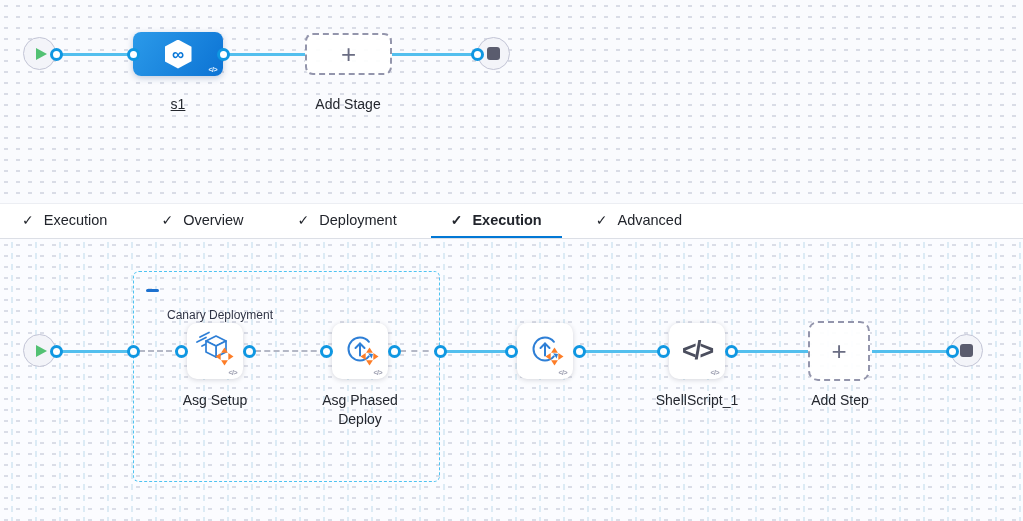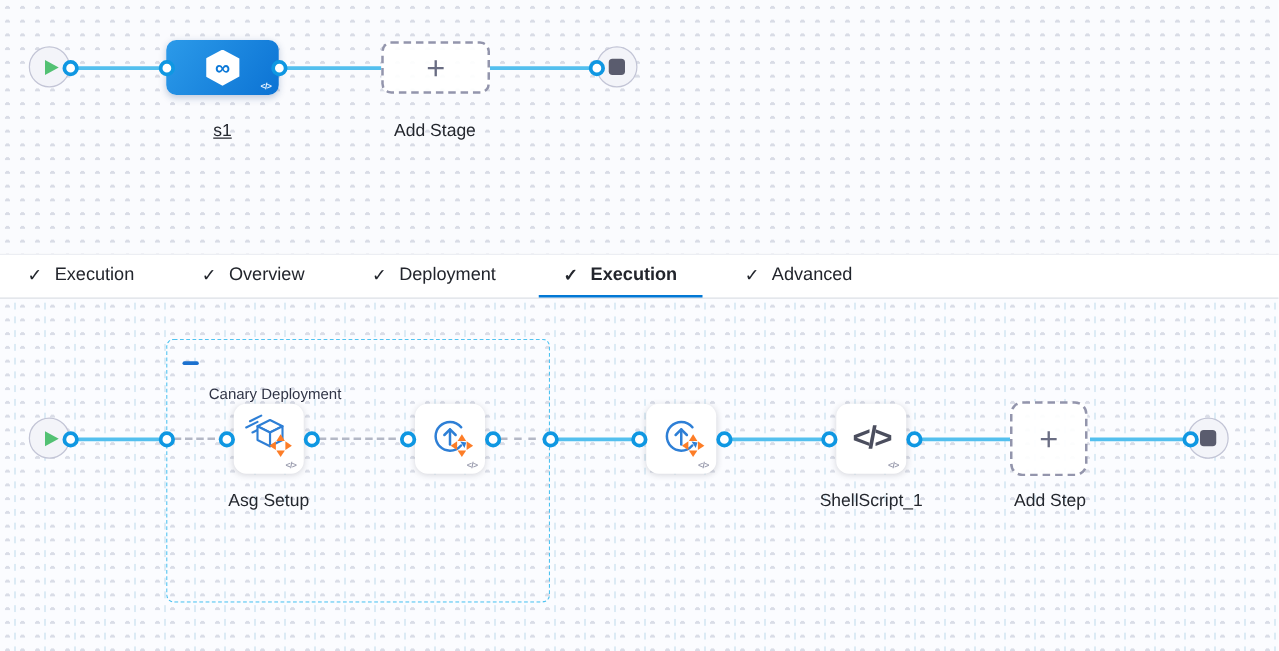--- a/index.html
+++ b/index.html
@@ -203,20 +203,21 @@
       <svg class="xarrows" viewBox="0 0 20 20" fill="#fd7d27">
         <polygon points="10,0.5 13.6,6 6.4,6"></polygon>
         <polygon points="10,19.5 13.6,14 6.4,14"></polygon>
         <polygon points="0.5,10 6,6.4 6,13.6"></polygon>
         <polygon points="19.5,10 14,6.4 14,13.6"></polygon>
       </svg>
       <span class="badge">&lt;/&gt;</span>
     </div>
     <div class="port" style="left:319.5px; top:105.5px;"></div>
     <div class="port" style="left:387.5px; top:105.5px;"></div>
+    <div class="node-label" style="left:310px; top:152px; width:100px;">Asg Phased Deploy</div>
 
     <div class="port" style="left:433.5px; top:105.5px;"></div>
 
     <div class="step-node" style="left:517px; top:84px;">
       <svg class="main-icon" width="40" height="40" viewBox="0 0 40 40">
         <circle cx="20" cy="20" r="11.5" fill="none" stroke="#2e7fd6" stroke-width="2" stroke-dasharray="56 17" stroke-dashoffset="-8" stroke-linecap="round"></circle>
         <polygon points="33,25 28.2,24.2 31.6,29.4" fill="#2e7fd6"></polygon>
         <g stroke="#2e7fd6" stroke-width="2" fill="none" stroke-linecap="round" stroke-linejoin="round">
           <line x1="20" y1="26.5" x2="20" y2="14.5"></line>
           <polyline points="15.5,19 20,14.5 24.5,19"></polyline>

